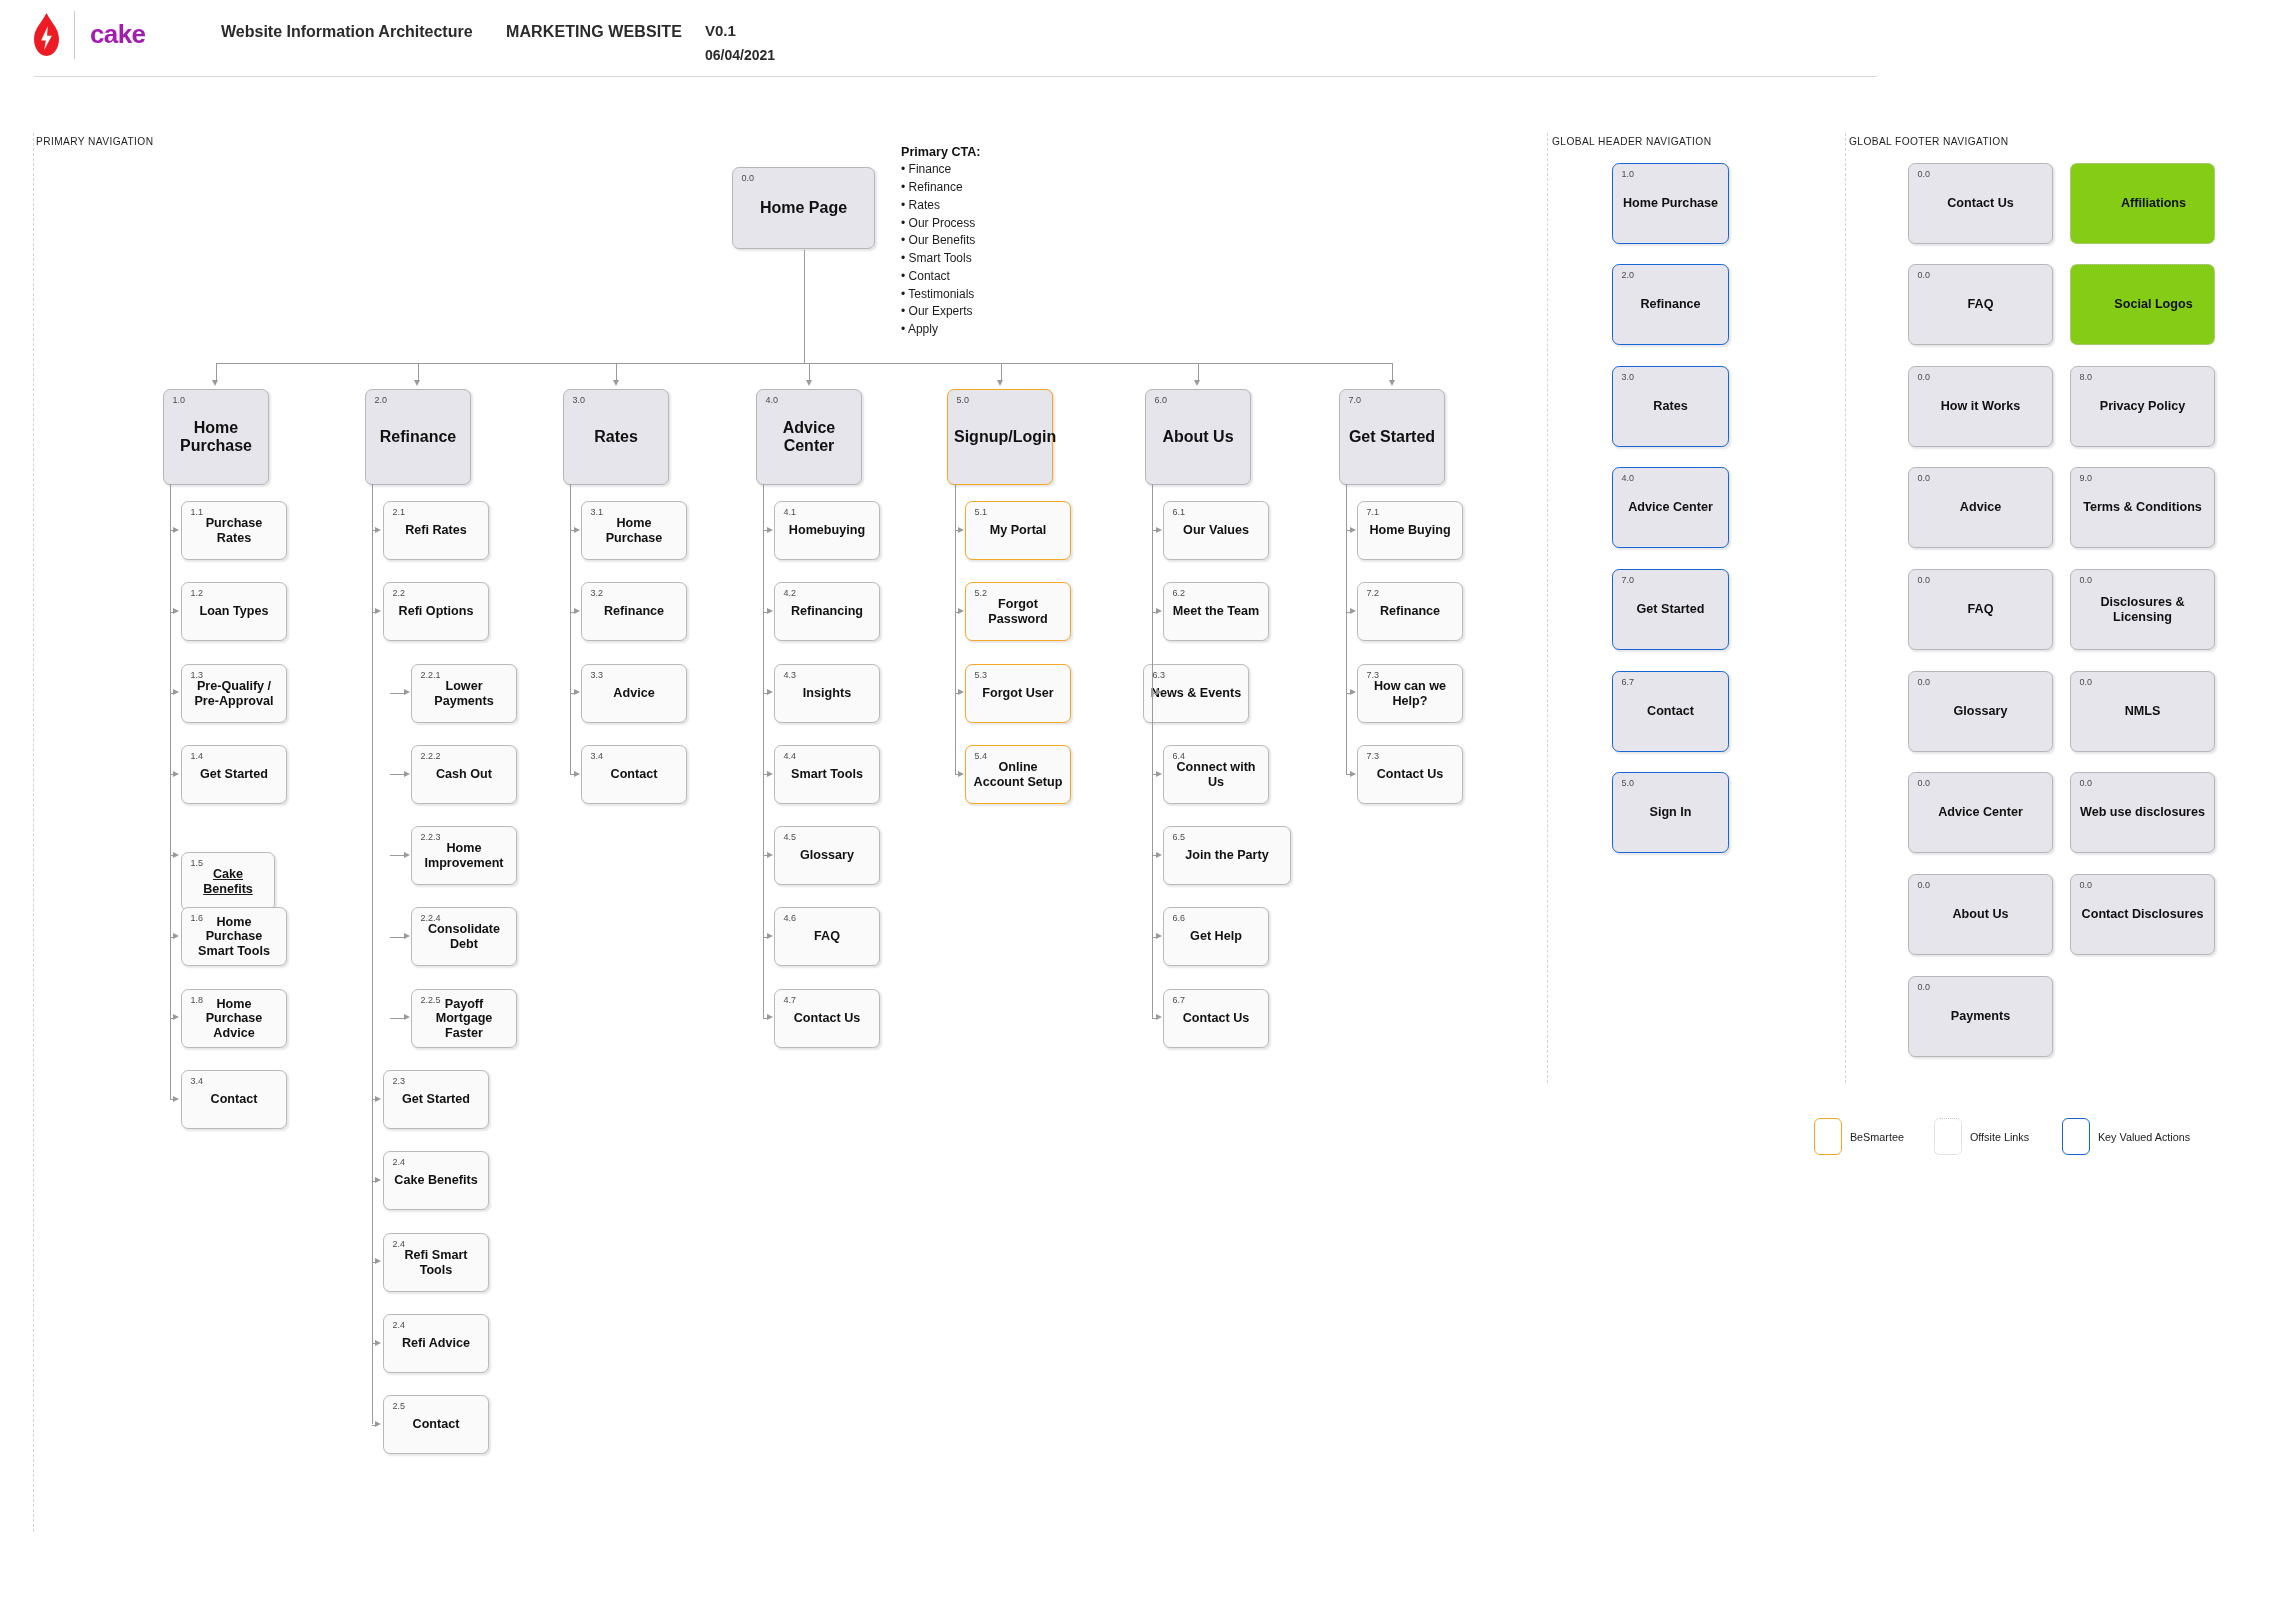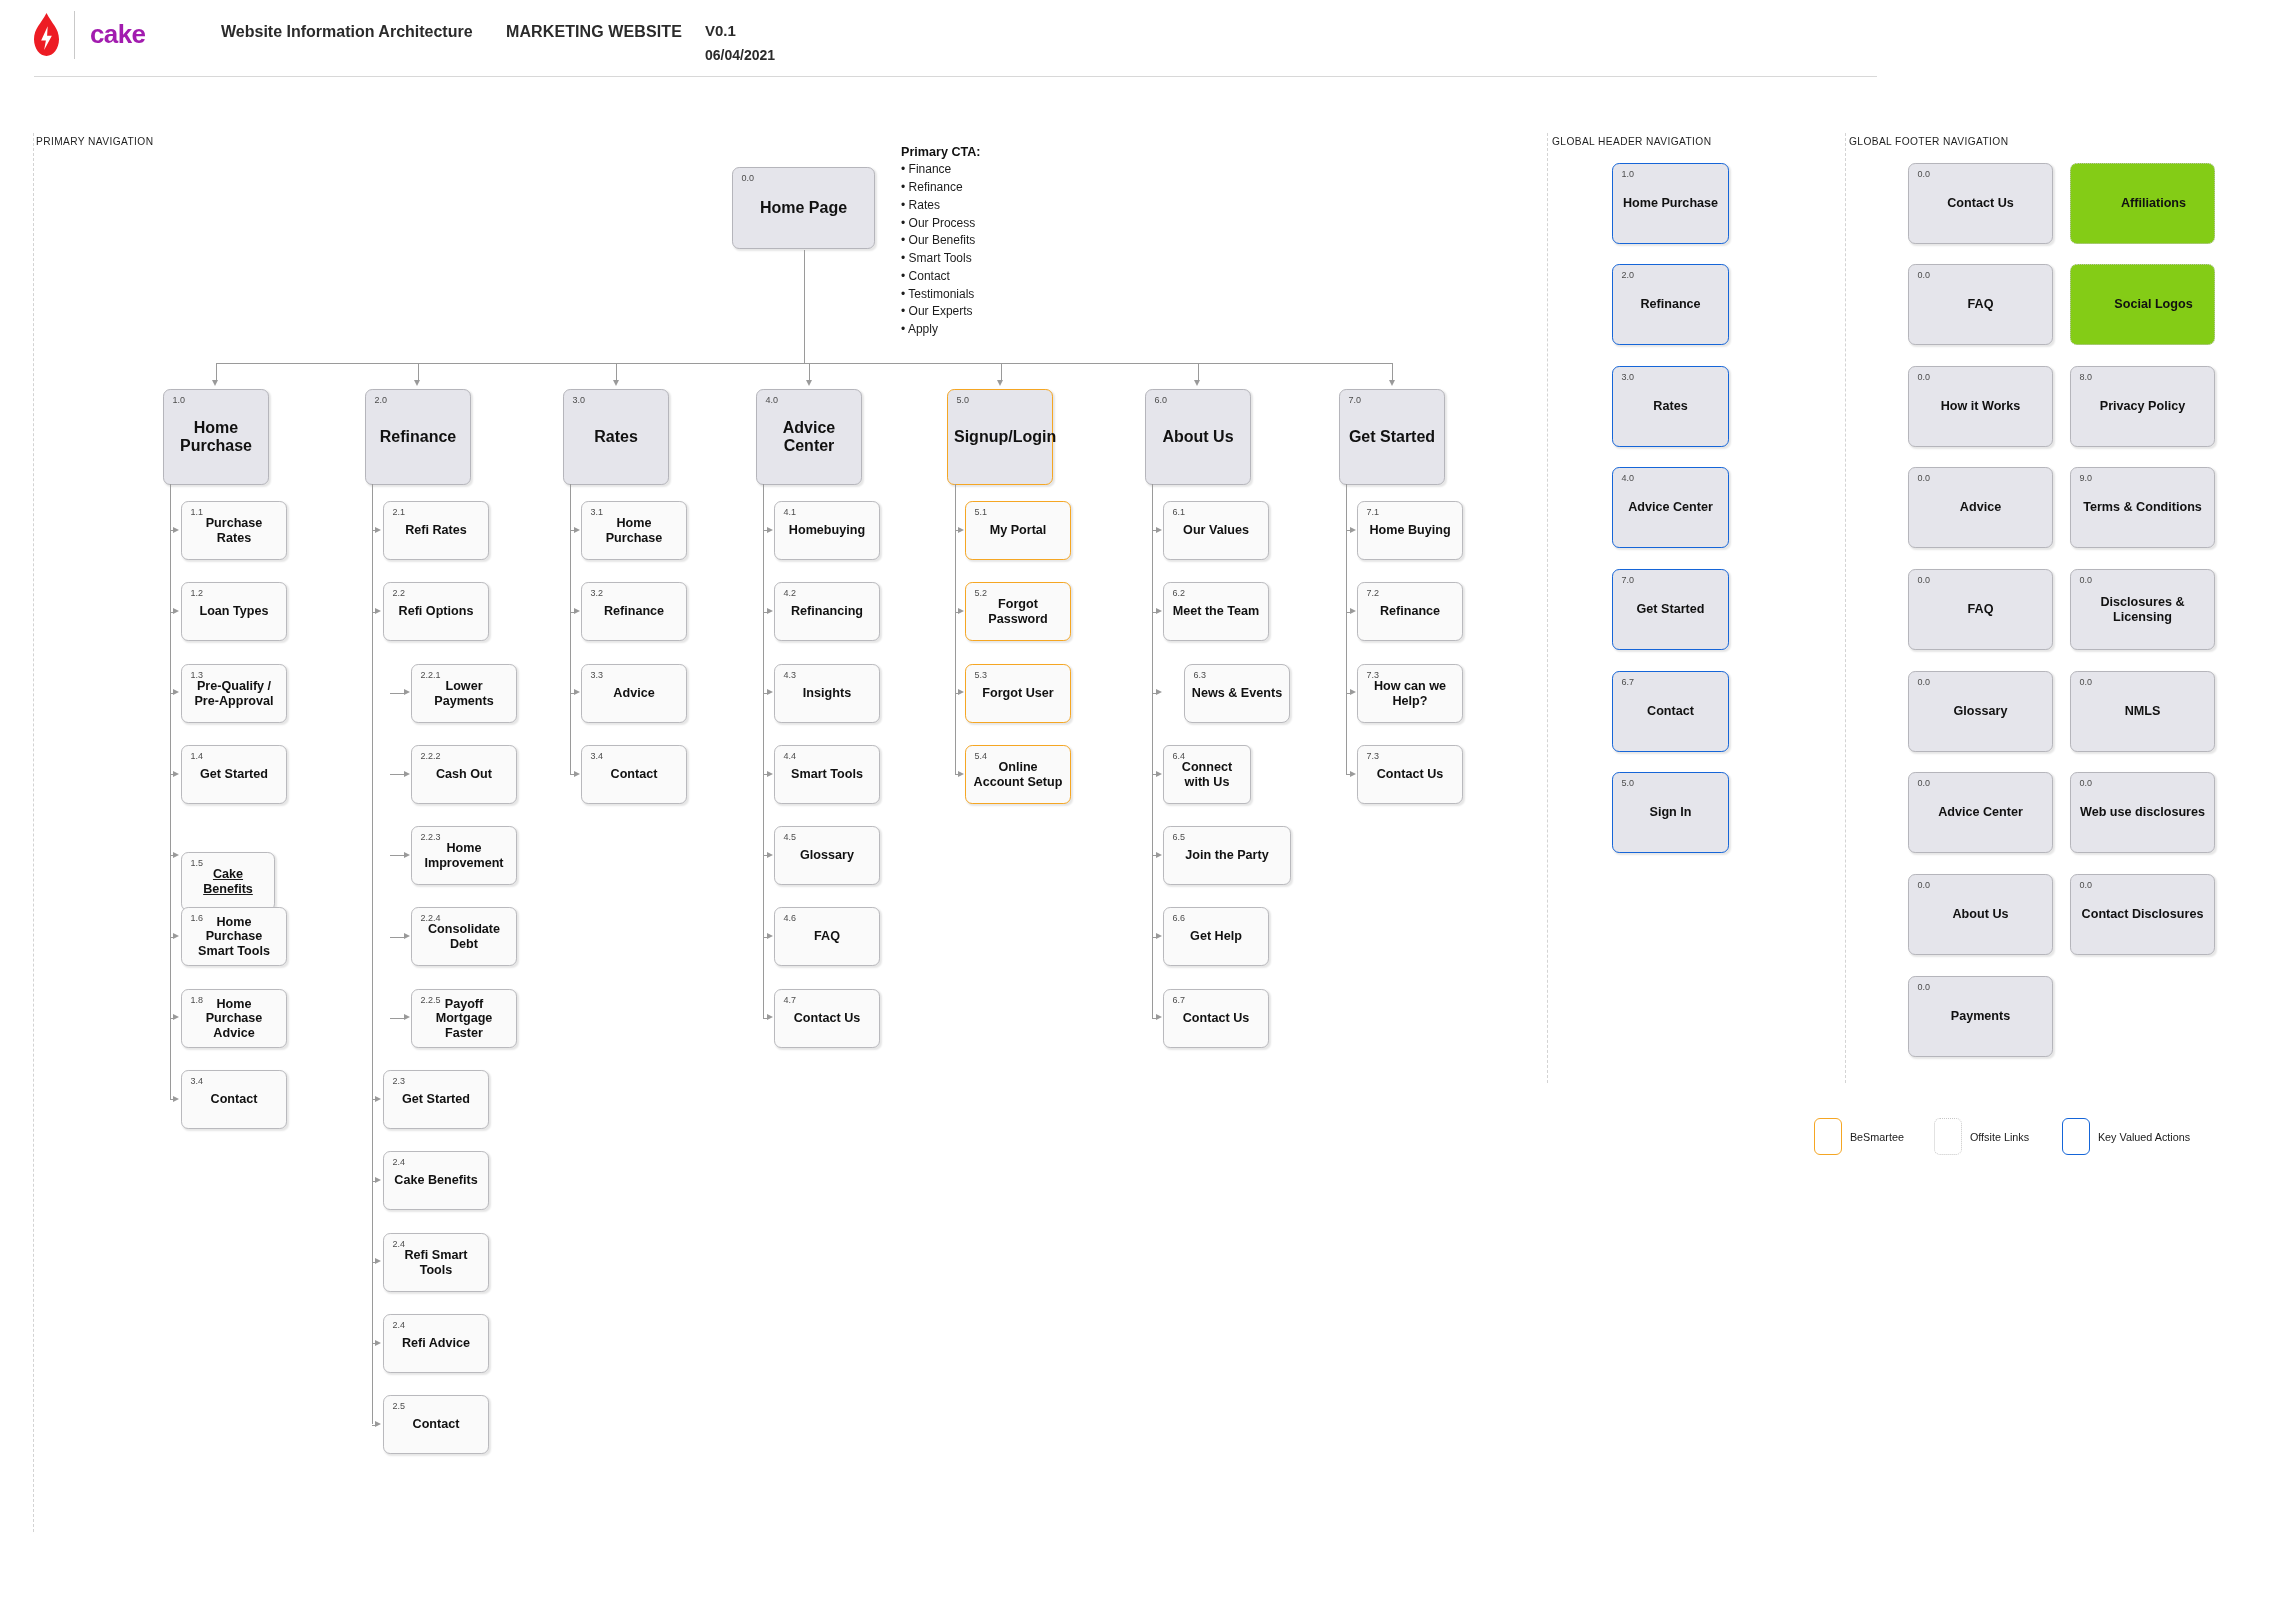--- a/index.html
+++ b/index.html
@@ -431,27 +431,27 @@
             <span class="lbl">Our Values</span>
       </div>
       <div class="conn h" style="left:1152px;top:530px;width:4.8px;"></div>
       <div class="arrow-right" style="left:1156px;top:527px;"></div>
       <div class="node lvl2" style="left:1163px;top:582px;width:106px;height:59px;">
         <span class="num">6.2</span>
             <span class="lbl">Meet the Team</span>
       </div>
       <div class="conn h" style="left:1152px;top:612px;width:4.8px;"></div>
       <div class="arrow-right" style="left:1156px;top:608px;"></div>
-      <div class="node lvl2" style="left:1184px;top:664px;width:106px;height:59px;border-radius:8px;">
+      <div class="node lvl2" style="left:1143px;top:664px;width:106px;height:59px;">
         <span class="num">6.3</span>
             <span class="lbl">News &amp; Events</span>
       </div>
       <div class="conn h" style="left:1152px;top:693px;width:4.8px;"></div>
       <div class="arrow-right" style="left:1156px;top:689px;"></div>
-      <div class="node lvl2" style="left:1163px;top:745px;width:88px;height:59px;border-radius:6px;">
+      <div class="node lvl2" style="left:1163px;top:745px;width:106px;height:59px;">
         <span class="num">6.4</span>
             <span class="lbl">Connect with Us</span>
       </div>
       <div class="conn h" style="left:1152px;top:774px;width:4.8px;"></div>
       <div class="arrow-right" style="left:1156px;top:771px;"></div>
       <div class="node lvl2" style="left:1163px;top:826px;width:128px;height:59px;">
         <span class="num">6.5</span>
             <span class="lbl">Join the Party</span>
       </div>
       <div class="conn h" style="left:1152px;top:855px;width:4.8px;"></div>

